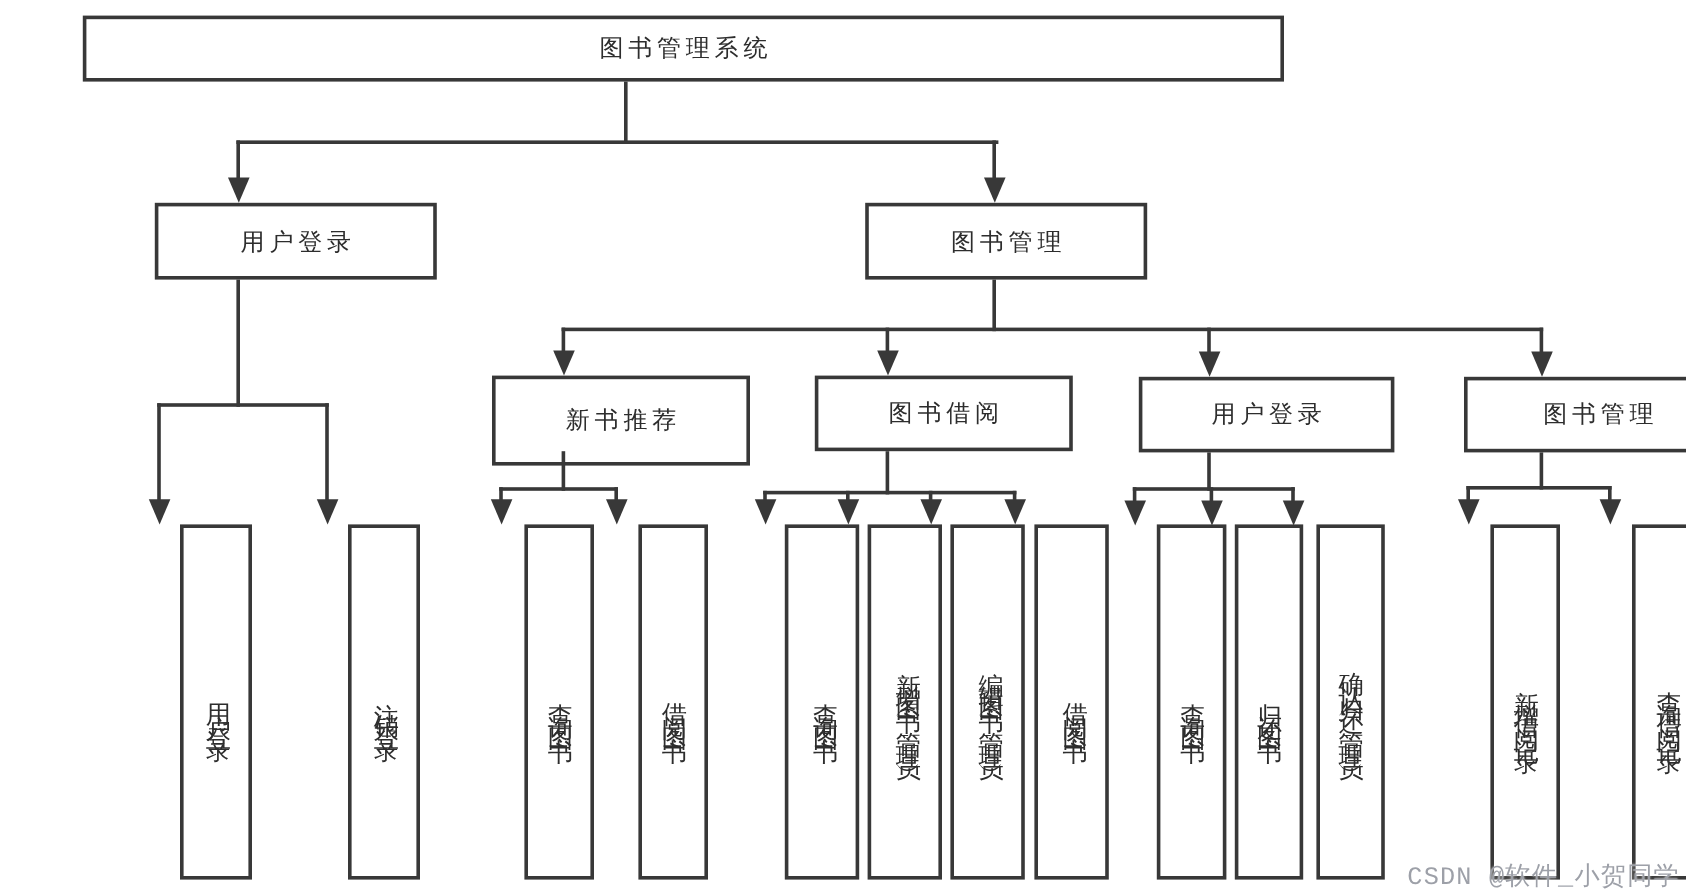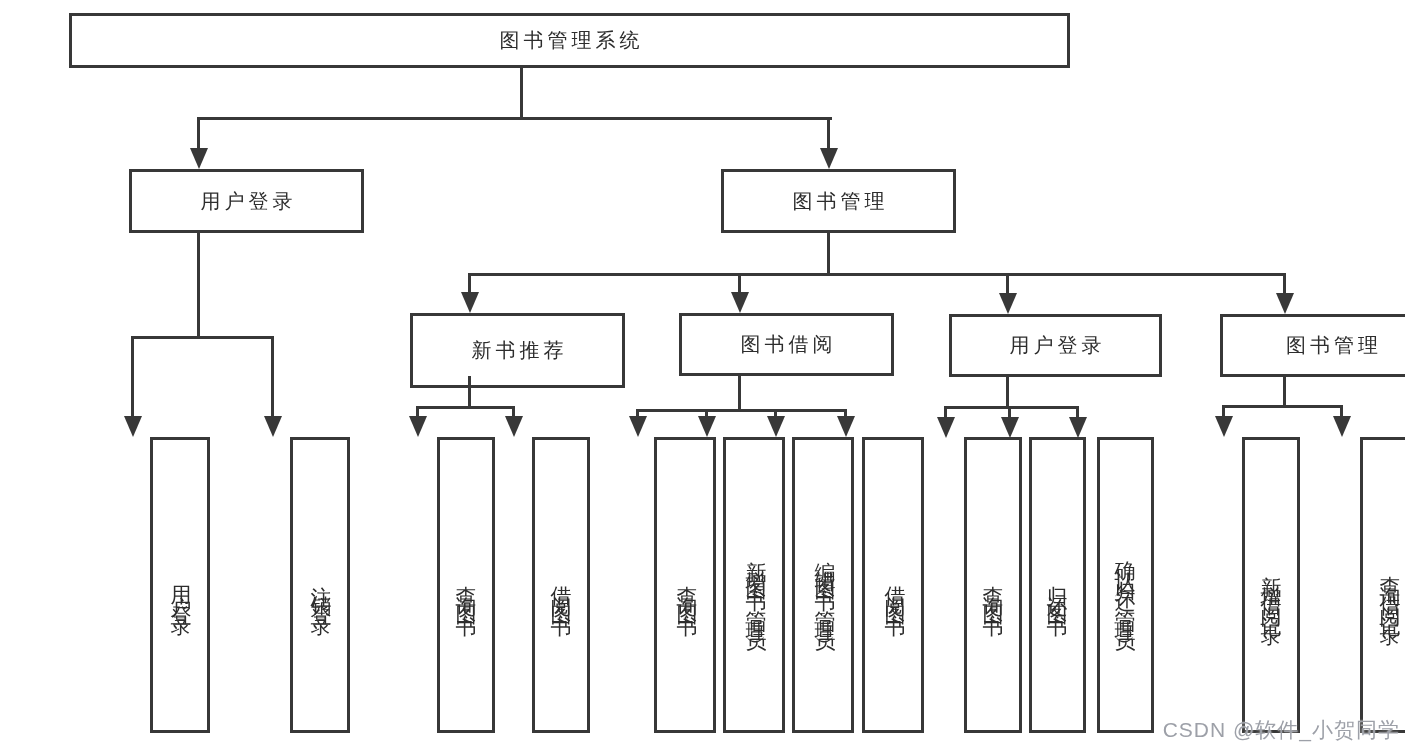--- a/index.html
+++ b/index.html
@@ -46,20 +46,21 @@
   }
   .watermark {
     position:absolute;
     right:5px; bottom:3px;
     font-size:21px;
     color:#9da0a8;
     letter-spacing:1px;
     text-shadow:0 0 2px rgba(255,255,255,0.9);
     z-index:5;
     white-space:nowrap;
+    font-family:Liberation Mono, monospace;
   }
 </style>
 </head>
 <body>
 
 <div class="canvas">
 
   <div class="node h-node" style="left:22px;top:13px;width:1001px;height:55px;">图书管理系统</div>
 
   <div class="node h-node" style="left:82px;top:169px;width:235px;height:64px;">用户登录</div>

